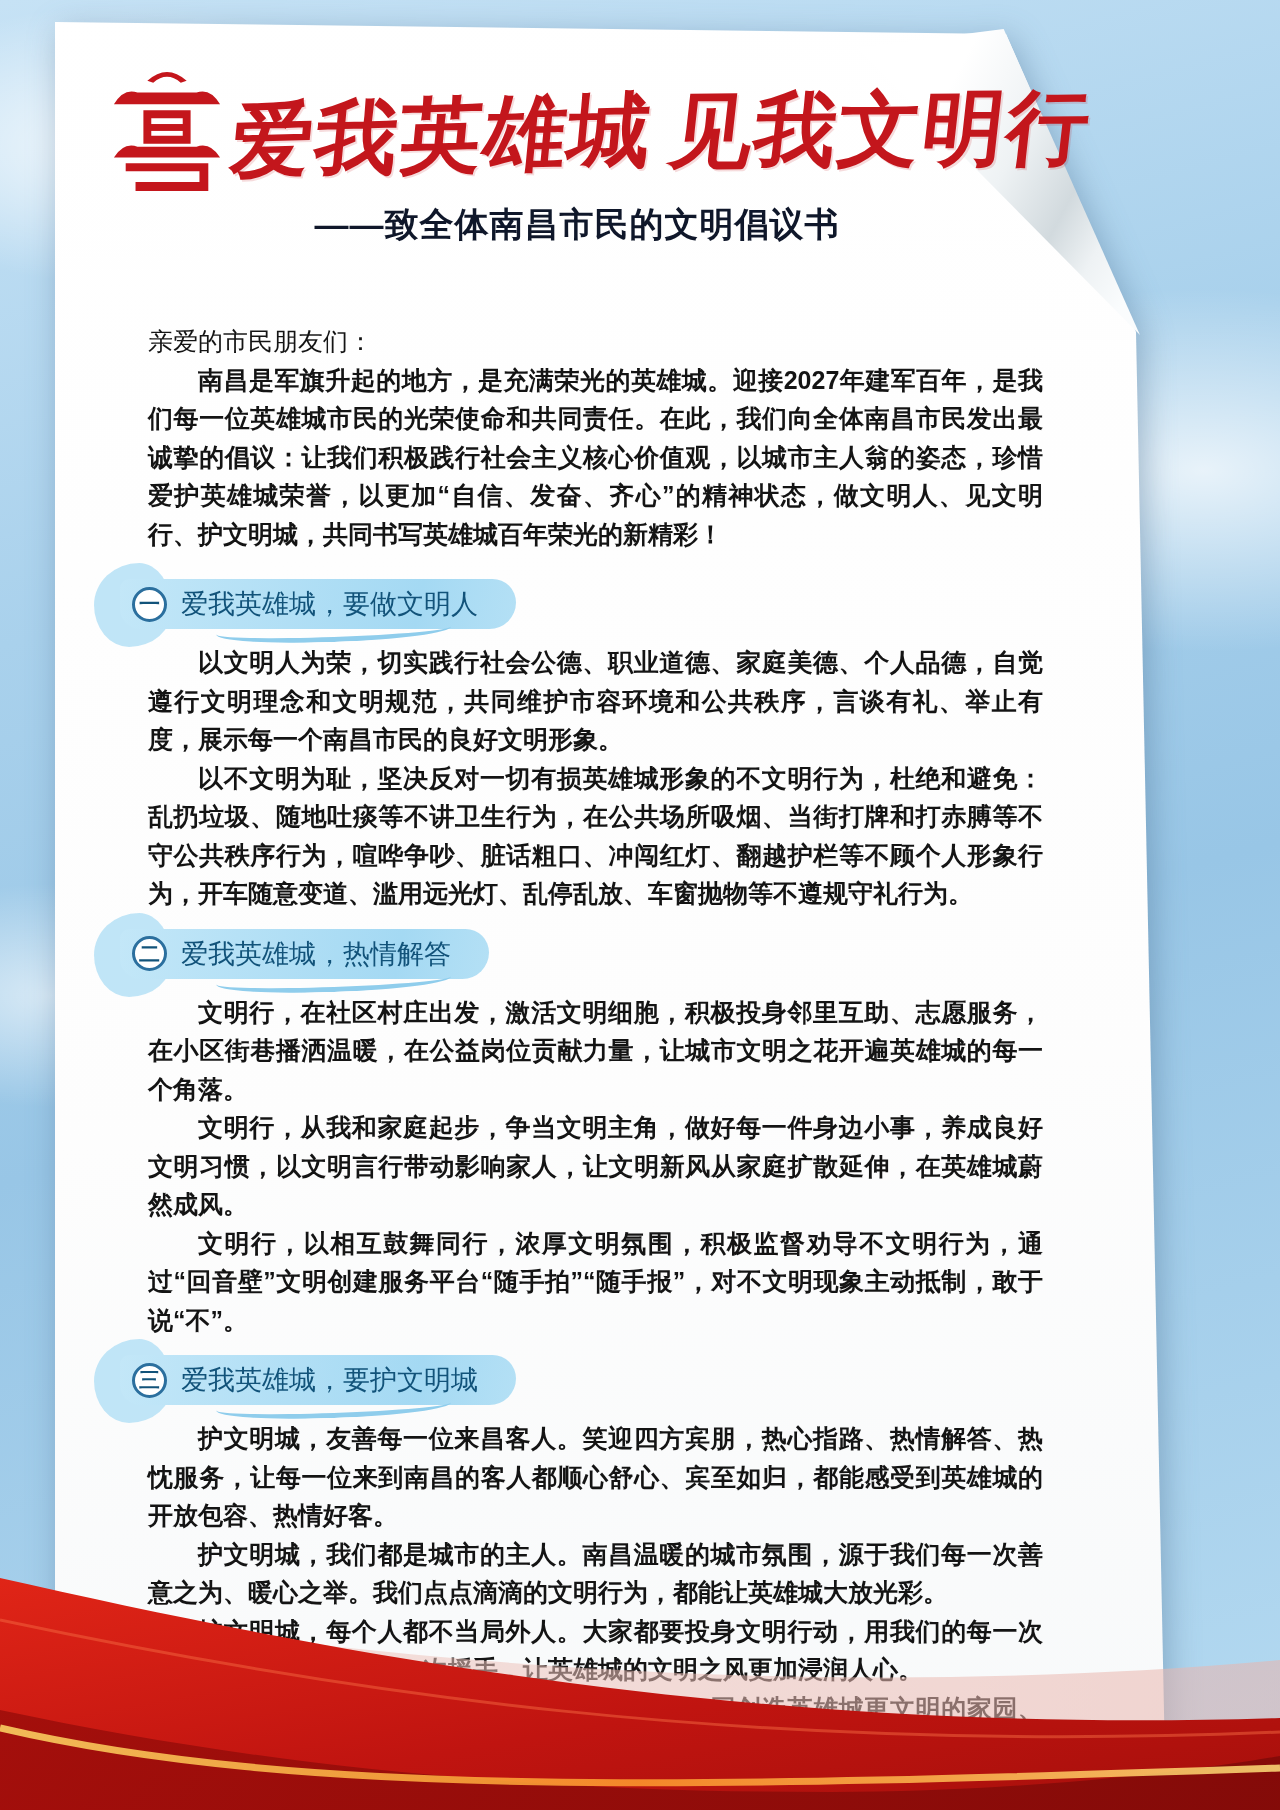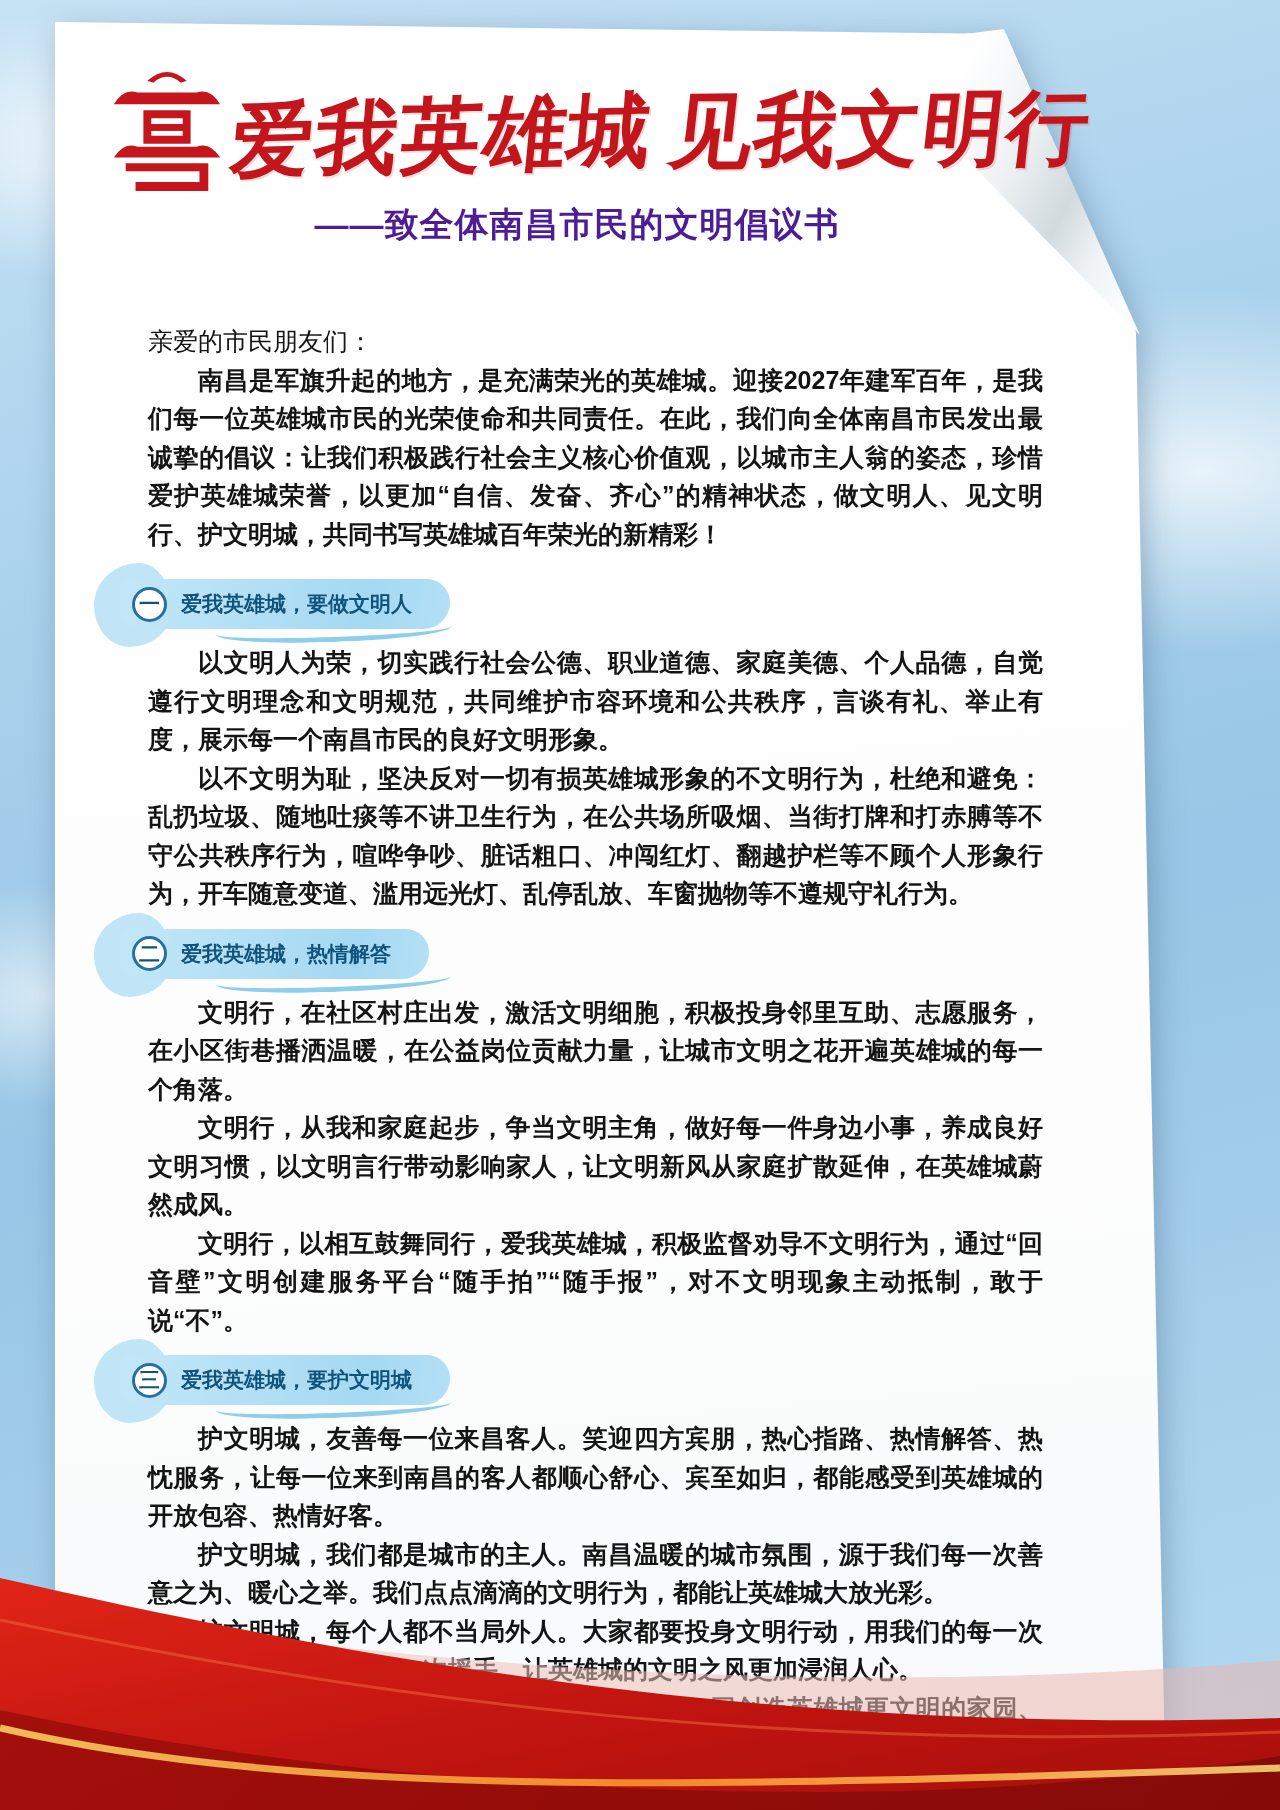--- a/index.html
+++ b/index.html
@@ -33,21 +33,21 @@
 
   
   .logo { position:absolute; left:108px; top:60px; width:118px; height:132px; }
   .title-wrap { position:absolute; left:232px; top:78px; width:690px; text-align:center; }
   .main-title {
     color:#c3161c; font-weight:900; font-size:82px; letter-spacing:2px;
     transform:skewX(-7deg) rotate(-1.6deg); white-space:nowrap;
     text-shadow:2px 2px 0 rgba(195,22,28,.15);
   }
   .main-title .t2 { display:inline-block; margin-left:18px; transform:translateY(6px) rotate(1deg); }
-  .subtitle { margin-top:14px; color:#4c1d95; font-weight:700; font-size:34px; letter-spacing:1px; white-space:nowrap; }
+  .subtitle { margin-top:14px; color:#0f172a; font-weight:700; font-size:34px; letter-spacing:1px; white-space:nowrap; }
 
   
   .letter { position:absolute; left:148px; top:322px; width:895px; color:#141414;
             font-size:25px; line-height:38.5px; text-align:justify; }
   .salutation { text-indent:0; }
   .para { text-indent:2em;font-weight:bold; }
 
   .section-head {
     position:relative; display:inline-flex; align-items:center; gap:14px;
     background:linear-gradient(100deg,#c3e7f8 0%,#a4d9f3 75%,#b4e0f5 100%);
@@ -64,21 +64,21 @@
   .section-head::after {
     content:""; position:absolute; left:96px; bottom:-13px; width:235px; height:18px;
     border-radius:50%; border-bottom:5px solid #8fcdec; transform:rotate(-2deg);
   }
   .num-circle {
     flex:0 0 auto; width:35px; height:35px; border-radius:50%;
     background:#ffffff; border:3px solid #2b6f9e; color:#12537a;
     font-size:21px; font-weight:700; display:flex; align-items:center; justify-content:center;
     text-indent:0;
   }
-  .section-title { font-size:21px; font-weight:700; color:#12537a; text-indent:0; white-space:nowrap; }
+  .section-title { font-size:27px; font-weight:400; color:#12537a; text-indent:0; white-space:nowrap; }
 
   .signature { margin-top:18px; margin-right:-65px; text-align:right; font-size:27px; line-height:38px; color:#141414; }
 
   
   .ribbon { position:absolute; left:0; bottom:0; width:1280px; height:250px; z-index:6; }
 </style>
 </head>
 <body>
 
 <div class="paper-wrap">
@@ -114,21 +114,21 @@
     </div>
     <p class="para">以文明人为荣，切实践行社会公德、职业道德、家庭美德、个人品德，自觉遵行文明理念和文明规范，共同维护市容环境和公共秩序，言谈有礼、举止有度，展示每一个南昌市民的良好文明形象。</p>
     <p class="para">以不文明为耻，坚决反对一切有损英雄城形象的不文明行为，杜绝和避免：乱扔垃圾、随地吐痰等不讲卫生行为，在公共场所吸烟、当街打牌和打赤膊等不守公共秩序行为，喧哗争吵、脏话粗口、冲闯红灯、翻越护栏等不顾个人形象行为，开车随意变道、滥用远光灯、乱停乱放、车窗抛物等不遵规守礼行为。</p>
 
     <div class="section-head sh2">
       <span class="num-circle">二</span>
       <span class="section-title">爱我英雄城，热情解答</span>
     </div>
     <p class="para">文明行，在社区村庄出发，激活文明细胞，积极投身邻里互助、志愿服务，在小区街巷播洒温暖，在公益岗位贡献力量，让城市文明之花开遍英雄城的每一个角落。</p>
     <p class="para">文明行，从我和家庭起步，争当文明主角，做好每一件身边小事，养成良好文明习惯，以文明言行带动影响家人，让文明新风从家庭扩散延伸，在英雄城蔚然成风。</p>
-    <p class="para">文明行，以相互鼓舞同行，爱我英雄城，积极监督劝导不文明行为，通过“回音壁”文明创建服务平台“随手拍”“随手报”，对不文明现象主动抵制，敢于说“不”。</p>
+    <p class="para">文明行，以相互鼓舞同行，浓厚文明氛围，积极监督劝导不文明行为，通过“回音壁”文明创建服务平台“随手拍”“随手报”，对不文明现象主动抵制，敢于说“不”。</p>
 
     <div class="section-head sh2">
       <span class="num-circle">三</span>
       <span class="section-title">爱我英雄城，要护文明城</span>
     </div>
     <p class="para">护文明城，友善每一位来昌客人。笑迎四方宾朋，热心指路、热情解答、热忱服务，让每一位来到南昌的客人都顺心舒心、宾至如归，都能感受到英雄城的开放包容、热情好客。</p>
     <p class="para">护文明城，我们都是城市的主人。南昌温暖的城市氛围，源于我们每一次善意之为、暖心之举。我们点点滴滴的文明行为，都能让英雄城大放光彩。</p>
     <p class="para">护文明城，每个人都不当局外人。大家都要投身文明行动，用我们的每一次礼让、每一次微笑、每一次援手，让英雄城的文明之风更加浸润人心。</p>
 
     <p class="para">市民朋友们，让我们携手并肩、立刻行动，一同创造英雄城更文明的家园、更美好的未来！</p>

